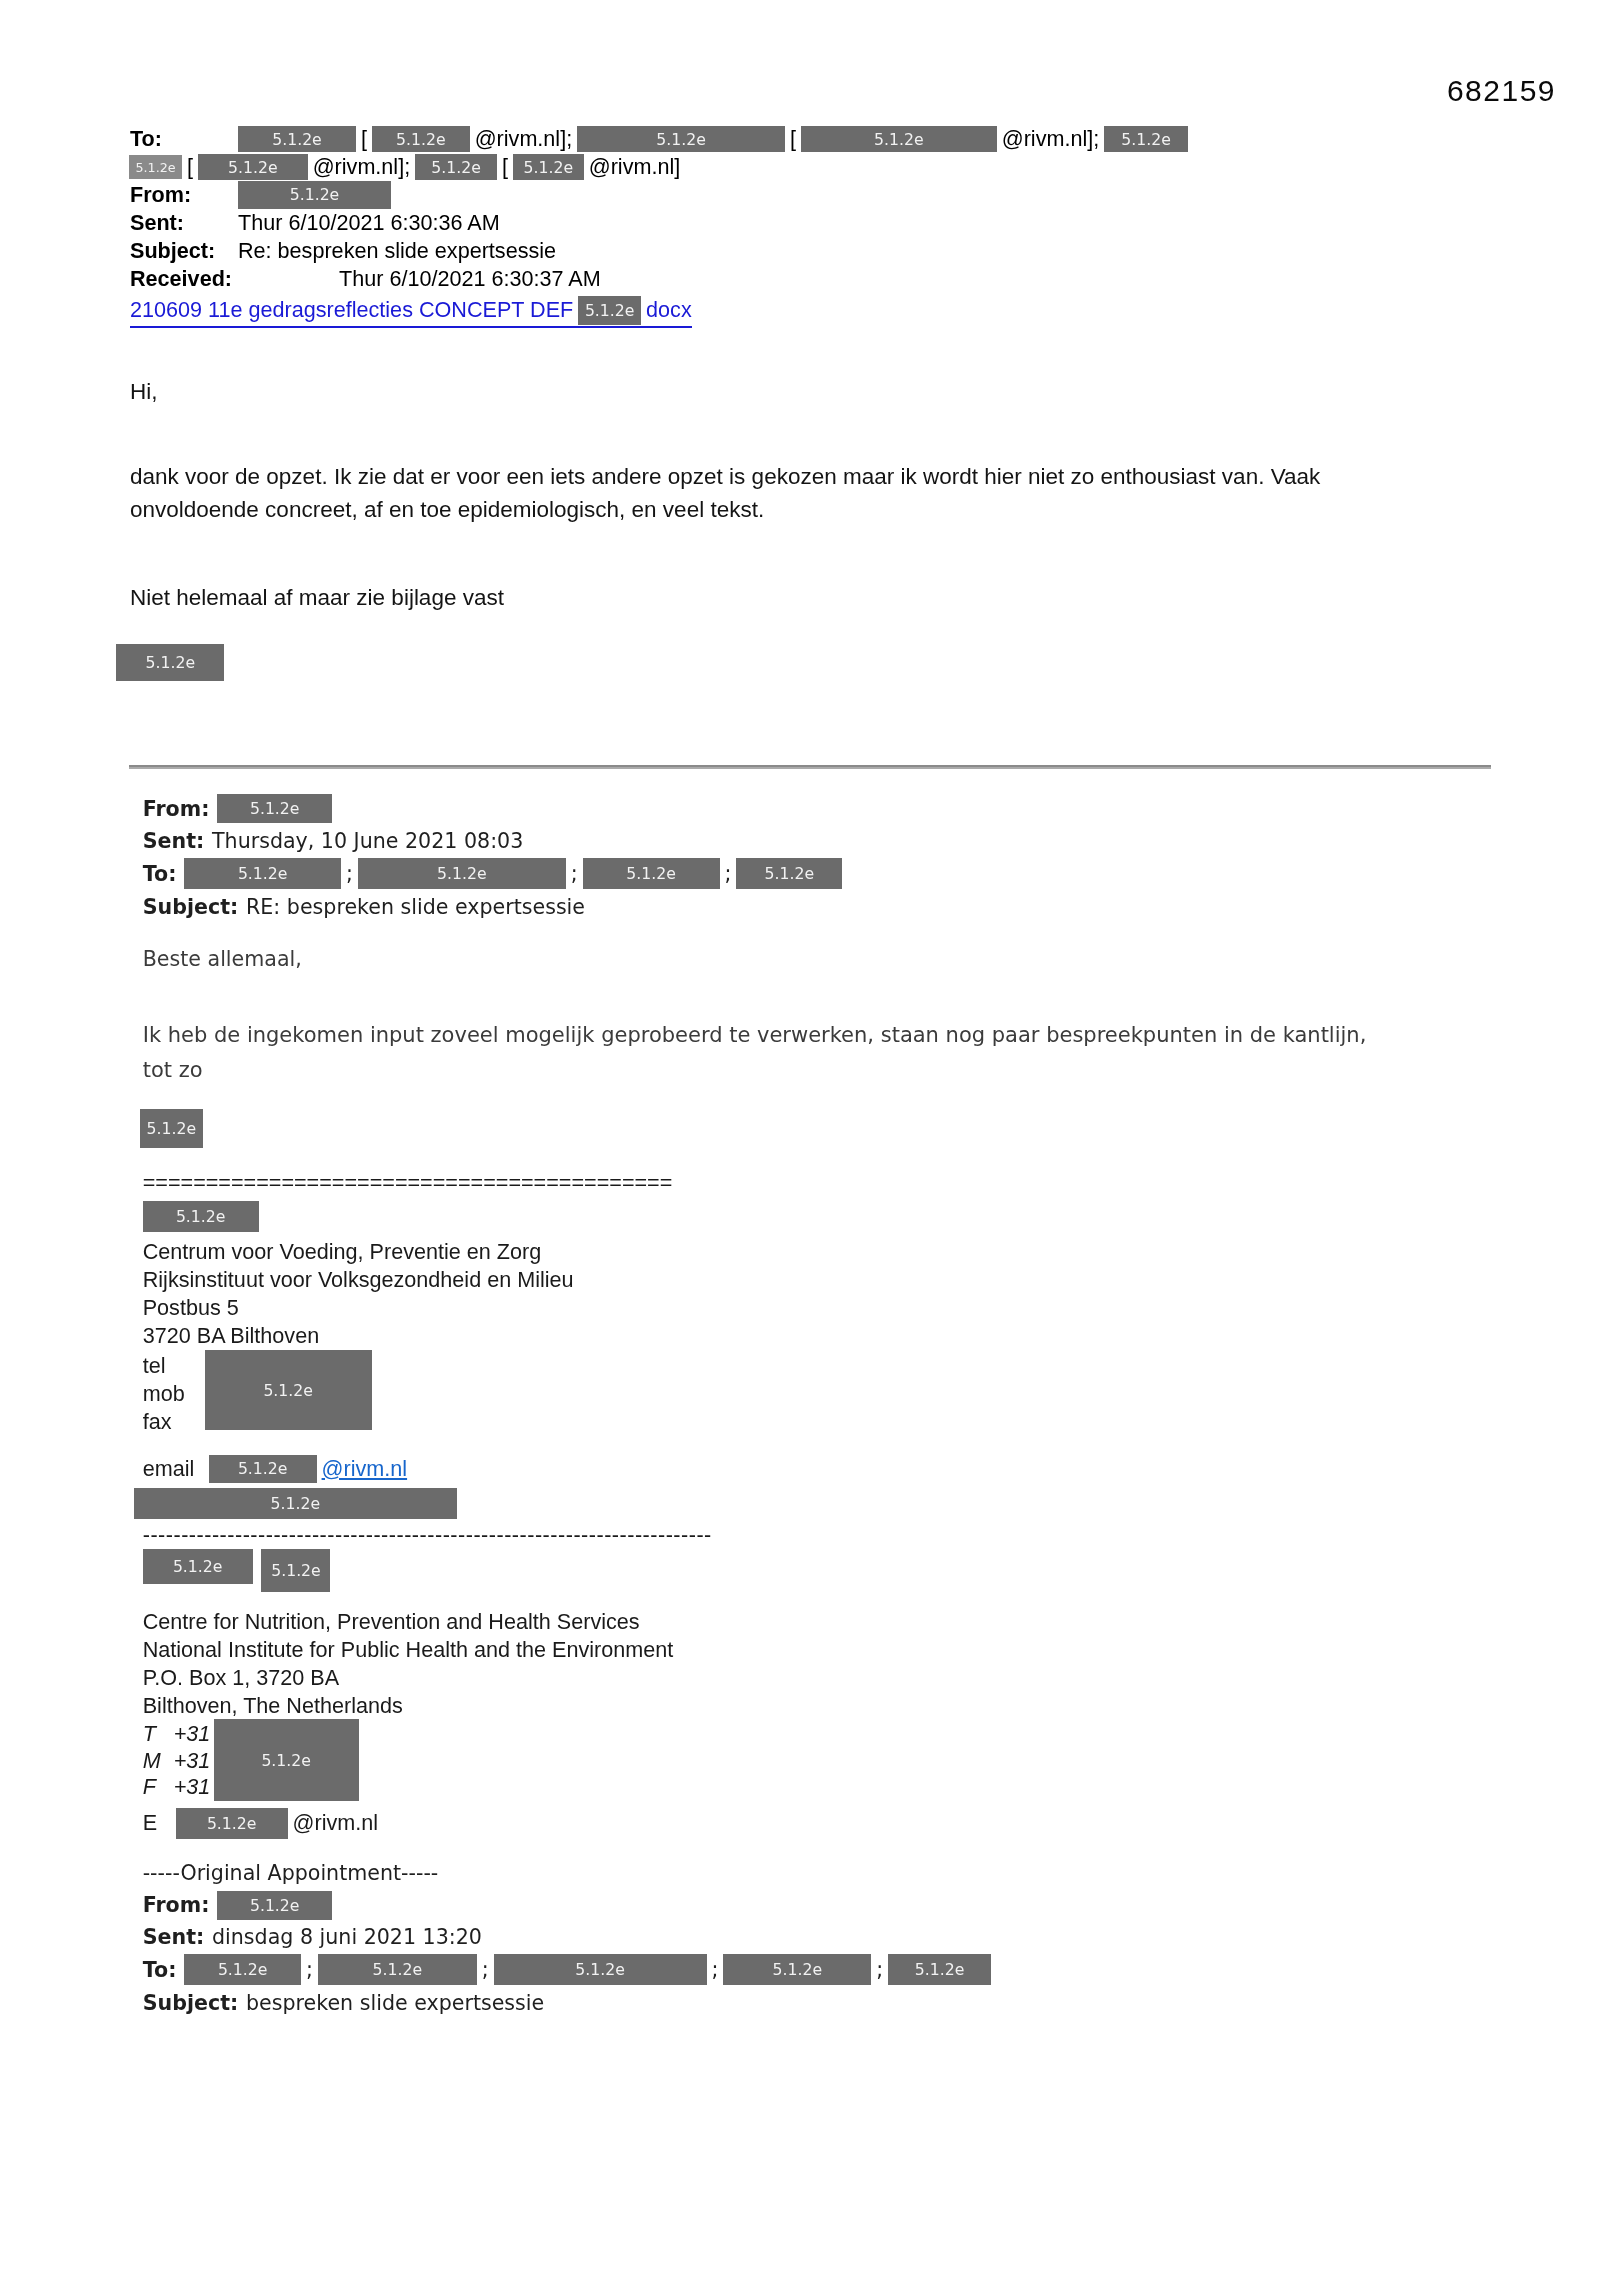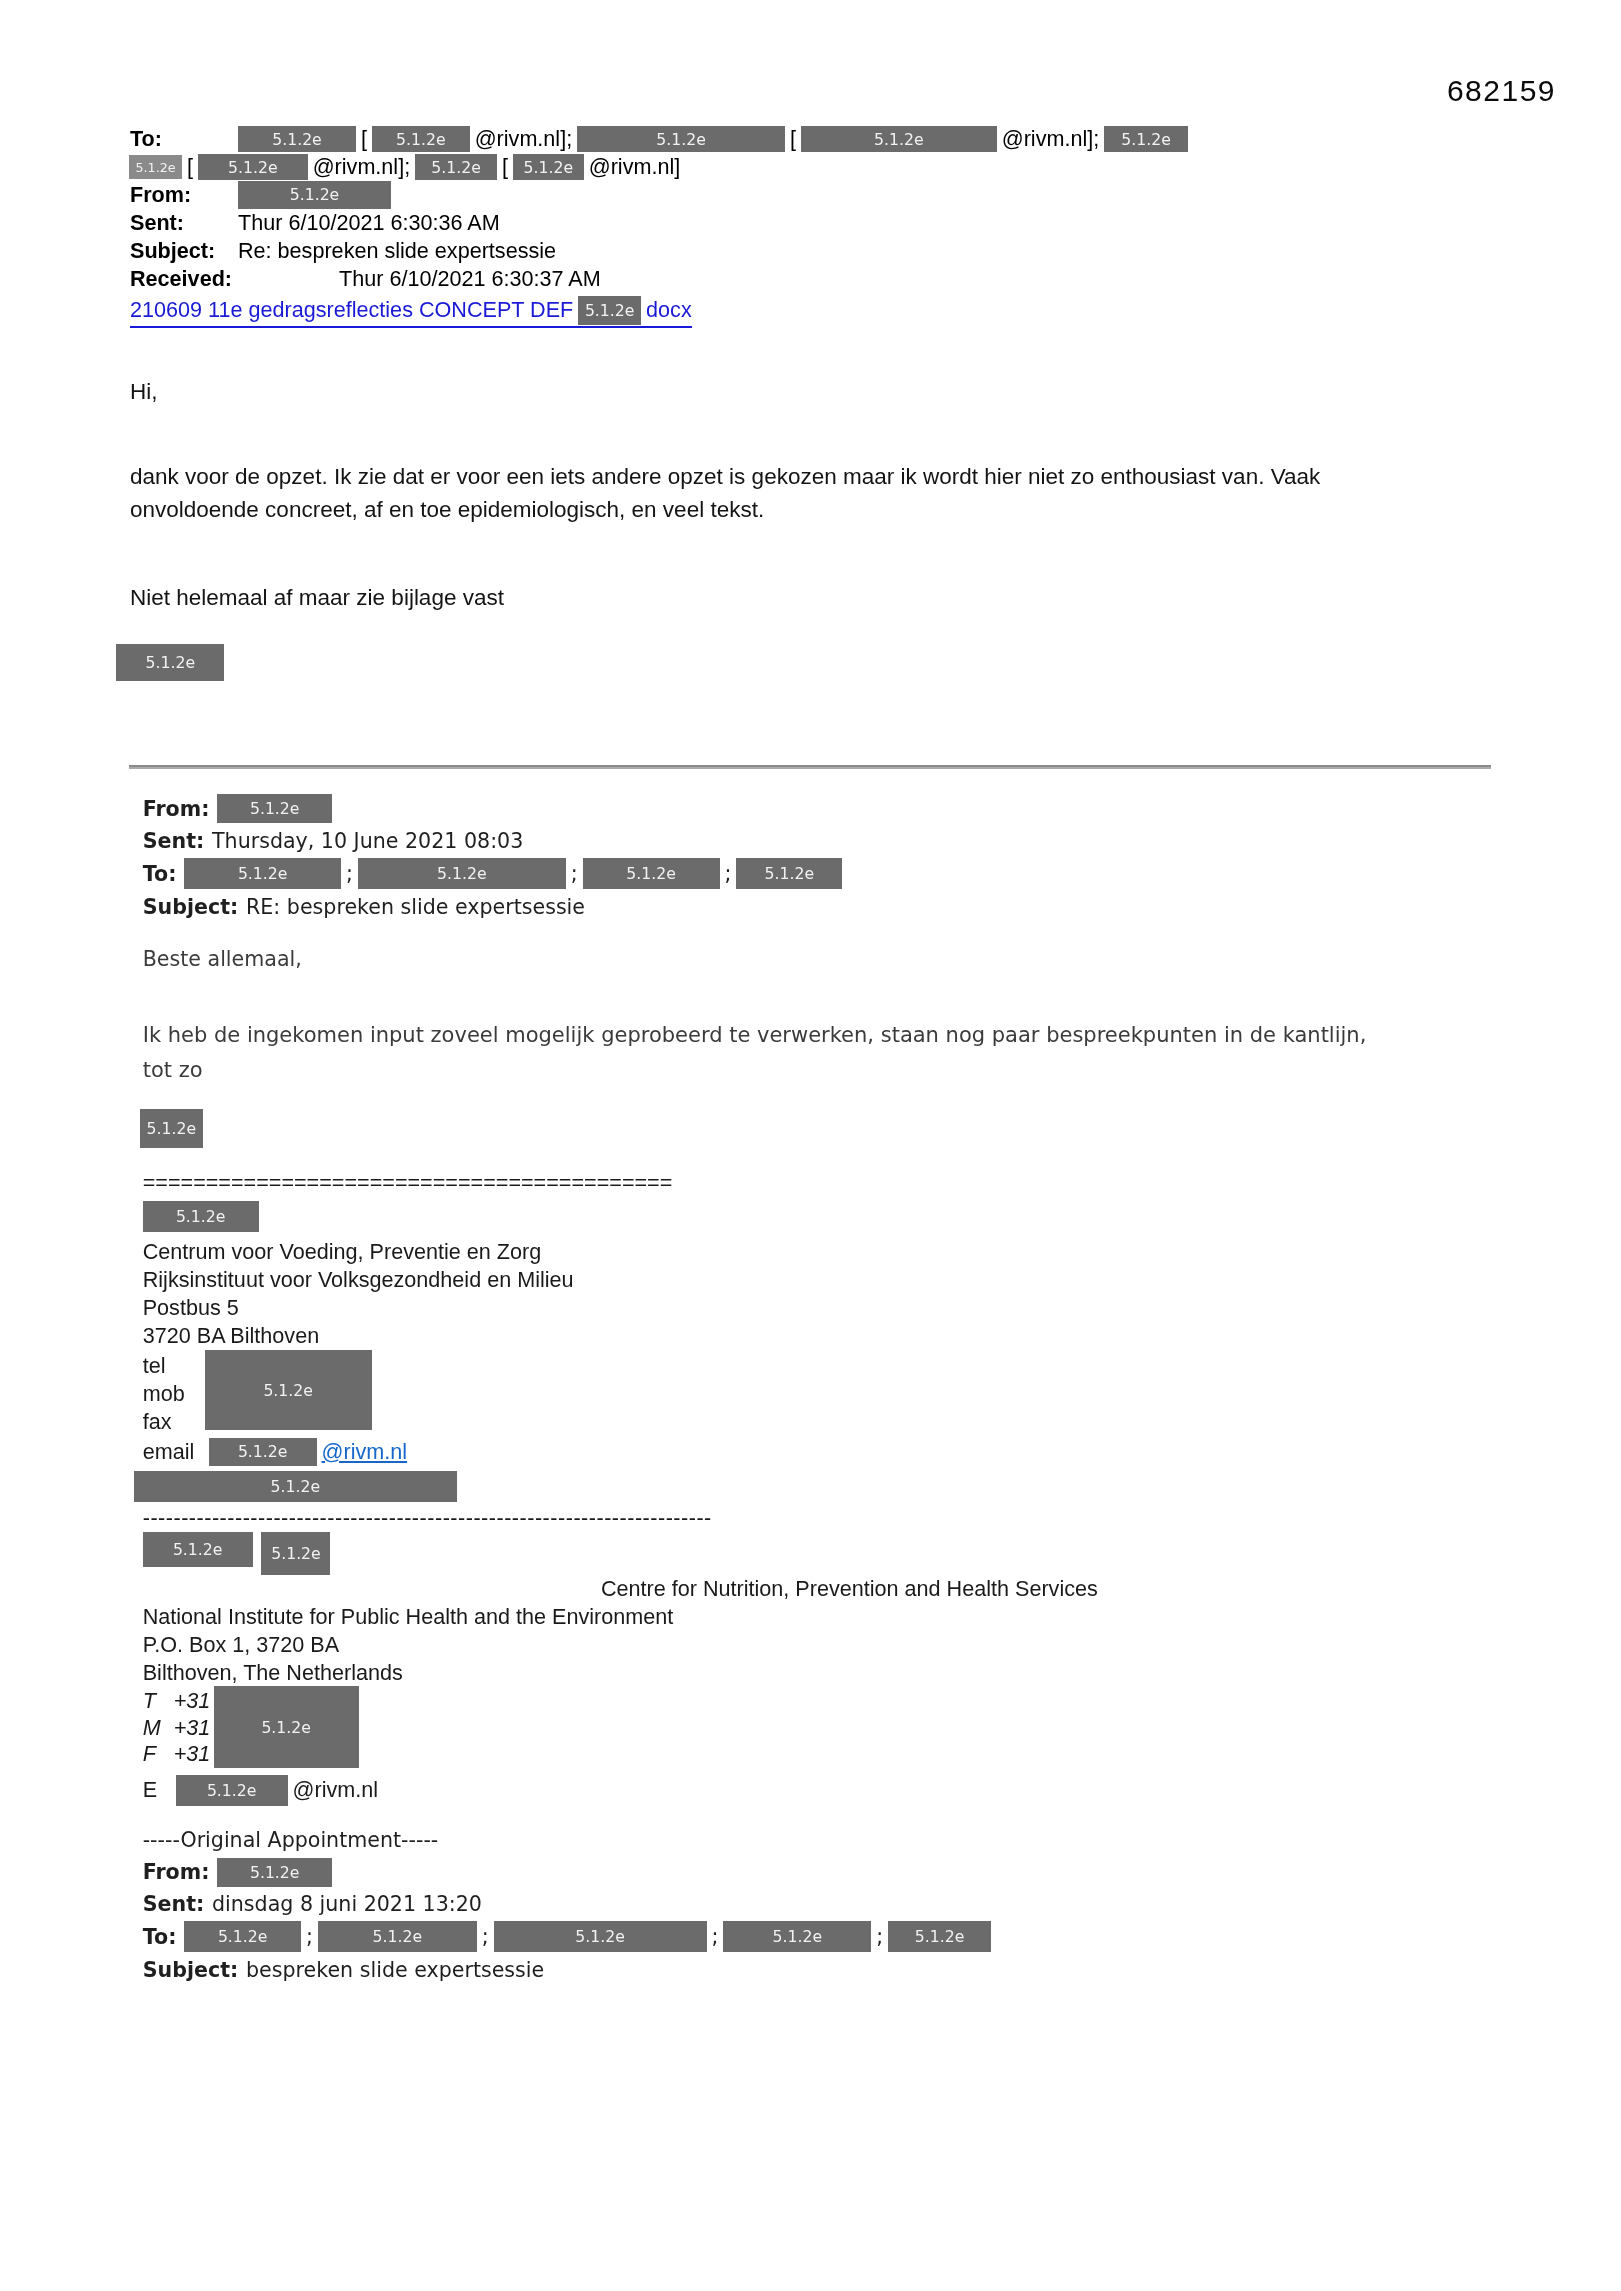--- a/index.html
+++ b/index.html
@@ -60,26 +60,26 @@
   .boxrow2{margin-top:21.6px;margin-left:9.8px;}
 
   
   .sig{margin-top:21.6px;margin-left:12.7px;font-size:21.6px;color:#1a1a1a;}
   .sig .line{line-height:28px;}
   .equals{line-height:25.5px;letter-spacing:0;}
   .nameline{margin:5.9px 0 5.9px 0;}
   .phone-nl{position:relative;margin-top:2px;}
   .phone-nl .line{line-height:28px;}
   .abs-box-nl{position:absolute;left:62px;top:-2px;width:167px;height:80px;}
-  .emailrow{display:flex;align-items:center;min-height:29px;margin-top:1px;}
+  .emailrow{display:flex;align-items:center;min-height:29px;margin-top:18px;}
   .emaillbl{width:66px;flex-shrink:0;}
   .wideline{margin-top:4.9px;margin-left:-8.8px;}
   .dashed{margin-top:5.9px;line-height:19.6px;letter-spacing:0.5px;}
   .twobox{margin-top:4.9px;align-items:flex-start;column-gap:8.8px;}
-  .ensig{margin-top:0;text-align:center;}
+  .ensig{margin-top:16px;}
   .phone-en{position:relative;margin-top:1px;}
   .phone-en .line{line-height:26.5px;font-style:italic;}
   .plbl{display:inline-block;width:31px;}
   .abs-box-en{position:absolute;left:71px;top:-2px;width:145px;height:82px;}
   .erow{display:flex;align-items:center;min-height:31px;margin-top:6.9px;}
   .erow .plbl{width:33px;flex-shrink:0;}
 
   
   .appt{margin-top:20px;margin-left:12.7px;font-family:"DejaVu Sans",sans-serif;font-size:20.6px;color:#1f1f1f;}
   .apptsep{line-height:29px;}

